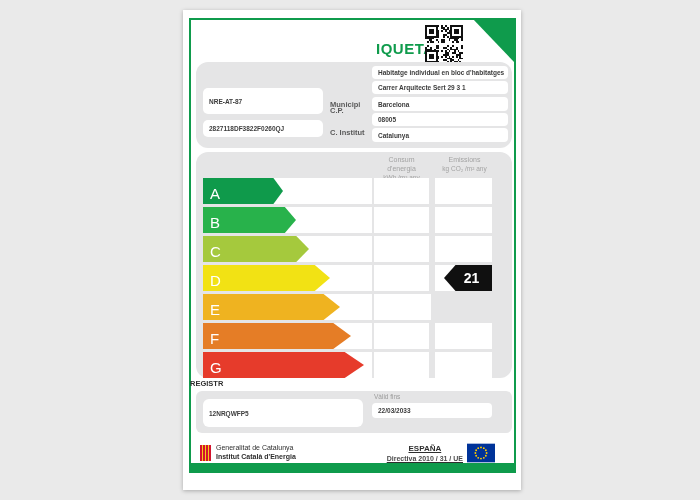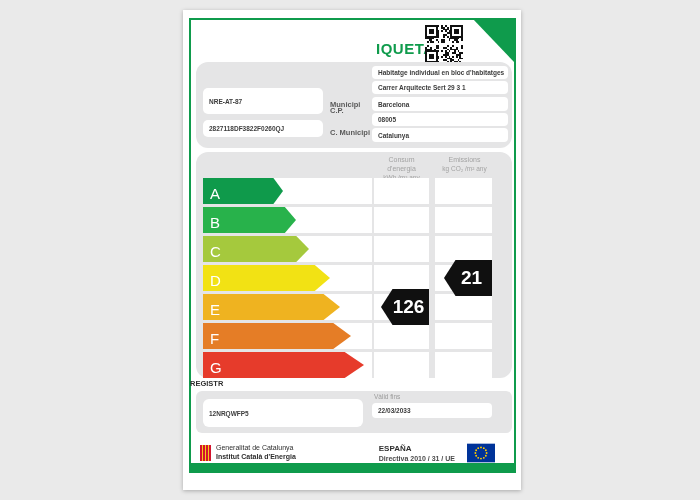--- a/index.html
+++ b/index.html
@@ -29,36 +29,36 @@
   .hdr .h2{font-size:6.5px;}
   .rows{position:absolute;left:7px;top:26px;}
   .row{display:flex;height:26px;margin-bottom:3px;}
   .bar-area{width:169px;margin-right:2px;background:#fff;position:relative;}
   .cellv{background:#fff;display:flex;justify-content:flex-end;align-items:center;}
   .c1{width:55px;margin-right:6px;}
   .c2{width:57px;}
   .bar{height:26px;display:flex;align-items:flex-end;
        clip-path:polygon(0 0,88% 0,100% 50%,88% 100%,0 100%);}
   .letter{color:#fff;font-size:15px;line-height:1;padding:0 0 3px 7px;}
-  .val-arrow{width:48px;height:36px;background:#101010;color:#fff;font-weight:bold;
-             font-size:19px;display:flex;align-items:center;justify-content:center;
+  .val-arrow{width:48px;height:26px;background:#101010;color:#fff;font-weight:bold;
+             font-size:14px;display:flex;align-items:center;justify-content:center;
              padding-left:7px;box-sizing:border-box;
              clip-path:polygon(0 50%,24% 0,100% 0,100% 100%,24% 100%);}
   .registr{position:absolute;left:7px;top:369px;font-size:7.5px;font-weight:bold;color:#2e2e2e;}
   .regnum{left:7px;top:8px;width:160px;height:28px;font-size:6.5px;border-radius:6px;}
   .validlbl{position:absolute;left:178px;top:2px;font-size:6.5px;color:#9a9a9a;}
   .validbox{left:176px;top:12px;width:120px;height:15px;font-size:6.5px;border-radius:4px;}
   .footer-left{position:absolute;left:17px;top:434px;display:flex;align-items:center;}
   .senyera{width:11px;height:16px;margin-right:5px;
            background:repeating-linear-gradient(90deg,#d3132d 0 1.5px,#f2cf1b 1.5px 3px);}
   .org{line-height:1.25;color:#2e2e2e;}
   .org .o1{font-size:7px;}
   .org .o2{font-size:7px;font-weight:bold;}
   .footer-right{position:absolute;right:26px;top:433px;display:flex;align-items:flex-start;}
-  .fr-col{text-align:left;line-height:1.4;margin-right:12px;color:#2e2e2e;}
+  .fr-col{text-align:center;line-height:1.4;margin-right:4px;color:#2e2e2e;text-decoration:underline;}
   .fr-col .country{font-size:8px;font-weight:bold;}
   .fr-col .directive{font-size:7px;font-weight:bold;color:#4a4a4a;}
   .euflag{width:28px;height:20px;}
 </style>
 </head>
 <body>
 
 <div class="stage">
   <div class="page">
     <div class="frame"></div>
@@ -283,21 +283,21 @@
         <rect x="16" y="20" width="1" height="1" fill="#111"></rect>
         <rect x="17" y="20" width="1" height="1" fill="#111"></rect>
         <rect x="19" y="20" width="1" height="1" fill="#111"></rect>
       </svg>
 
     <div class="panel p1">
       <div class="wbox nre">NRE-AT-87</div>
       <div class="wbox refcode">2827118DF3822F0260QJ</div>
       <div class="flabel" style="top:38px">Municipi</div>
       <div class="flabel" style="top:44px">C.P.</div>
-      <div class="flabel" style="top:66px">C. Municipi</div>
+      <div class="flabel" style="top:66px">C. Institut</div>
       <div class="wbox rbox" style="top:4px">Habitatge individual en bloc d'habitatges</div>
       <div class="wbox rbox" style="top:19px">Carrer Arquitecte Sert 29 3 1</div>
       <div class="wbox rbox" style="top:35px;height:14px">Barcelona</div>
       <div class="wbox rbox" style="top:51px">08005</div>
       <div class="wbox rbox" style="top:66px;height:14px">Catalunya</div>
     </div>
 
     <div class="panel p2">
       <div class="hdr" style="left:178px;top:4px;width:55px;">
         <div class="h1">Consum d'energia</div>
@@ -345,23 +345,20 @@
           <div class="cellv c2">
             <div class="val-arrow">21</div>
           </div>
         </div>
         <div class="row">
           <div class="bar-area">
               <div class="bar" style="background: rgb(239, 179, 32); width: 137px;">
                 <span class="letter">E</span>
               </div>
             </div>
-          <div class="cellv c1">
-            <div class="val-arrow">126</div>
-          </div>
           <div class="cellv c2"></div>
         </div>
         <div class="row">
           <div class="bar-area">
               <div class="bar" style="background: rgb(229, 125, 38); width: 148px;">
                 <span class="letter">F</span>
               </div>
             </div>
           <div class="cellv c1"></div>
           <div class="cellv c2"></div>

